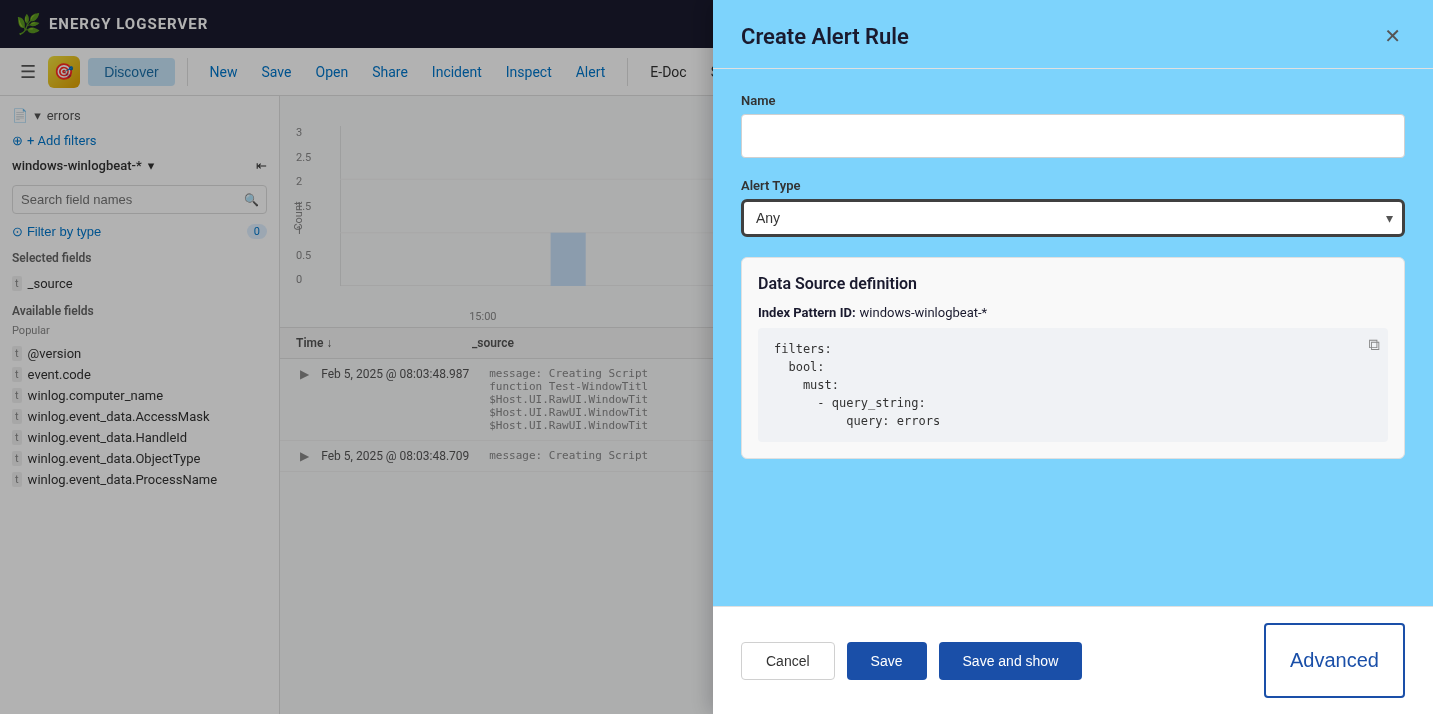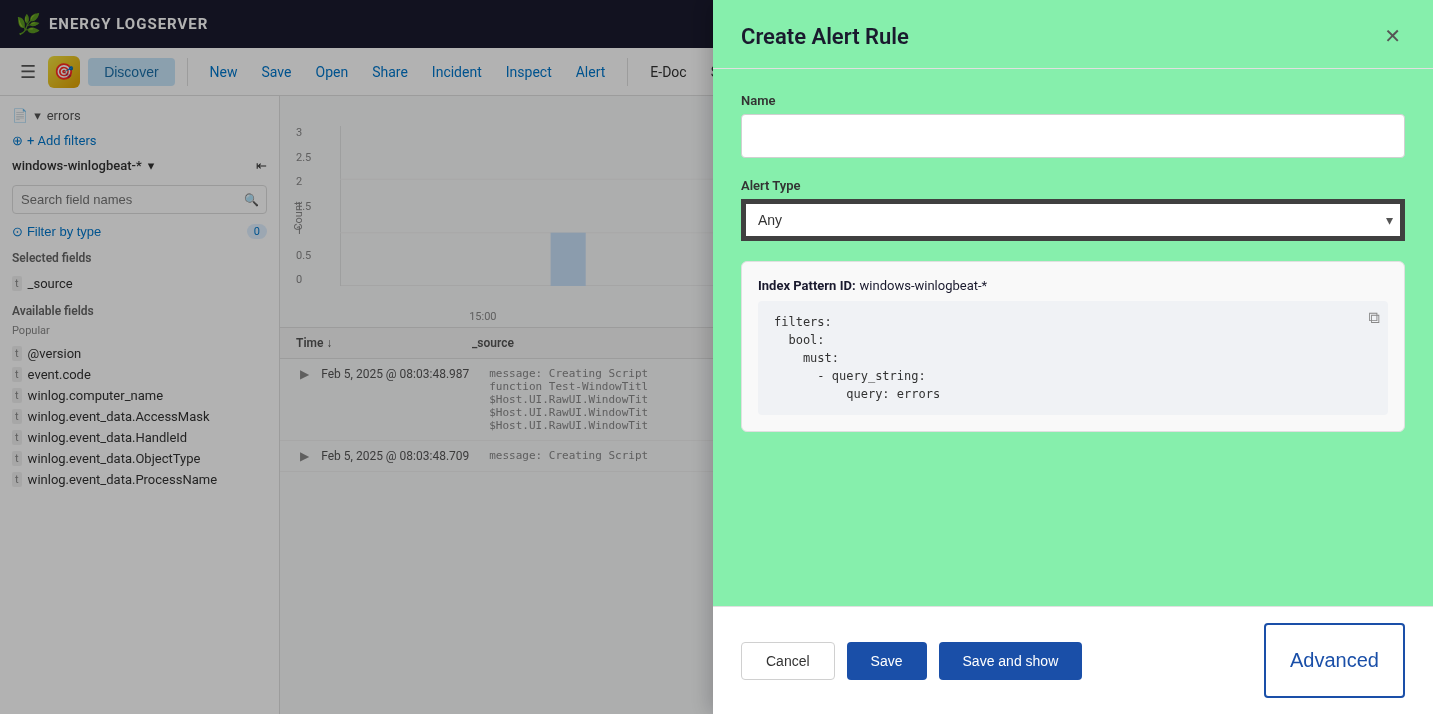--- a/index.html
+++ b/index.html
@@ -64,32 +64,32 @@
     .time-col { min-width: 160px; color: #555; }
     .source-col { flex: 1; color: #555; overflow: hidden; }
     .source-line { white-space: nowrap; overflow: hidden; text-overflow: ellipsis; font-family: monospace; font-size: 11px; color: #888; }
 
     
     .overlay { position: fixed; top: 0; left: 0; right: 0; bottom: 0; background: rgba(0,0,0,0.3); z-index: 100; }
 
     
     .modal {
       position: fixed; top: 0; right: 0; bottom: 0; width: 720px;
-      background: #86efac; z-index: 101; display: flex; flex-direction: column;
+      background: #7dd3fc; z-index: 101; display: flex; flex-direction: column;
       box-shadow: -4px 0 20px rgba(0,0,0,0.2);
     }
     .modal-header { display: flex; align-items: center; justify-content: space-between; padding: 20px 28px 16px; border-bottom: 1px solid #e0e0e0; }
     .modal-title { font-size: 22px; font-weight: 600; color: #1a1a2e; }
     .close-btn { background: none; border: none; cursor: pointer; font-size: 20px; color: #555; padding: 4px; }
     .modal-body { flex: 1; padding: 24px 28px; overflow-y: auto; }
     .form-group { margin-bottom: 20px; }
     .form-label { display: block; font-size: 13px; font-weight: 600; color: #333; margin-bottom: 6px; }
     .form-input { width: 100%; padding: 8px 12px; border: 1px solid #d0d0d0; border-radius: 4px; font-size: 14px; color: #333; }
     .form-select-wrapper { position: relative; }
-    .form-select { width: 100%; padding: 8px 36px 8px 12px; border: 5px solid #404040; border-radius: 0; font-size: 14px; color: #333; appearance: none; background: #fff; cursor: pointer; }
+    .form-select { width: 100%; padding: 8px 36px 8px 12px; border: 3px solid #404040; border-radius: 6px; font-size: 14px; color: #333; appearance: none; background: #fff; cursor: pointer; }
     .select-arrow { position: absolute; right: 12px; top: 50%; transform: translateY(-50%); color: #555; pointer-events: none; font-size: 14px; }
     .datasource-section { border: 1px solid #e0e0e0; border-radius: 6px; padding: 16px; background: #f9f9f9; }
     .datasource-title { font-size: 16px; font-weight: 600; color: #1a1a2e; margin-bottom: 12px; }
     .datasource-row { display: flex; gap: 4px; margin-bottom: 6px; font-size: 13px; }
     .datasource-key { font-weight: 700; color: #1a1a2e; }
     .datasource-val { color: #1a1a2e; }
     .yaml-editor { background: #f0f2f5; border-radius: 4px; padding: 12px 16px; font-family: monospace; font-size: 12px; color: #333; margin-top: 8px; position: relative; min-height: 100px; }
     .copy-btn { position: absolute; top: 8px; right: 8px; background: none; border: none; cursor: pointer; color: #888; font-size: 16px; }
     .modal-footer { display: flex; align-items: center; justify-content: space-between; padding: 16px 28px; border-top: 1px solid #e0e0e0; background: #fff; }
     .footer-left { display: flex; gap: 12px; }
@@ -274,20 +274,21 @@
           <option>Frequency</option>
           <option>Spike</option>
           <option>Flatline</option>
           <option>Blacklist</option>
           <option>Whitelist</option>
         </select>
         <span class="select-arrow">▾</span>
       </div>
     </div>
     <div class="datasource-section">
+      <div class="datasource-title">Data Source definition</div>
       <div class="datasource-row">
         <span class="datasource-key">Index Pattern ID:</span>
         <span class="datasource-val">windows-winlogbeat-*</span>
       </div>
       <div class="yaml-editor">
         <pre style="white-space:pre; font-size:12px; line-height:1.5;">filters:
   bool:
     must:
       - query_string:
           query: errors</pre>

